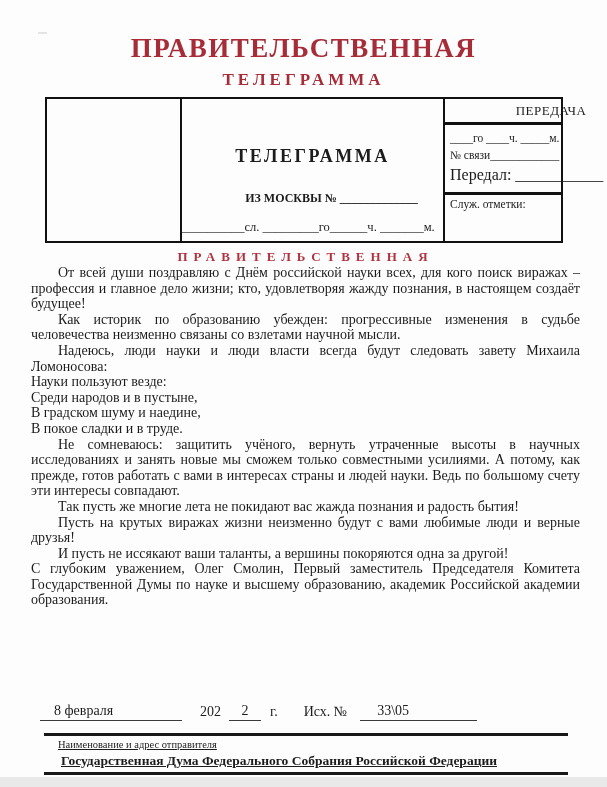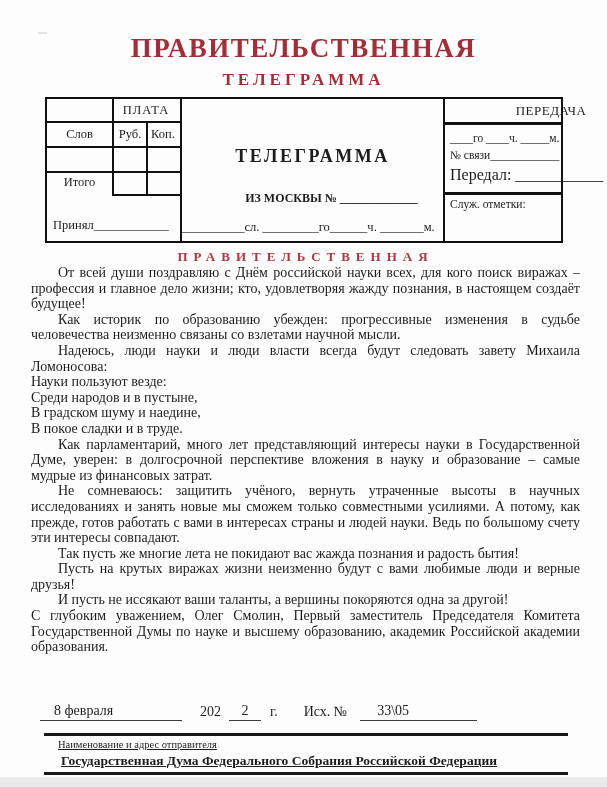--- a/index.html
+++ b/index.html
@@ -91,34 +91,20 @@
 
   <div class="doc-header">
     <div class="title1">ПРАВИТЕЛЬСТВЕННАЯ</div>
     <div class="title2">ТЕЛЕГРАММА</div>
   </div>
 
   <div class="tg-form">
     <div class="vline v1"></div>
     <div class="vline v2"></div>
 
-    <div class="sect pay">
-      <div class="hl l1"></div>
-      <div class="hl l2"></div>
-      <div class="hl l3"></div>
-      <div class="hl l4"></div>
-      <div class="vr1"></div>
-      <div class="vr2"></div>
-      <div class="cell plata">ПЛАТА</div>
-      <div class="cell slov">Слов</div>
-      <div class="cell rub">Руб.</div>
-      <div class="cell kop">Коп.</div>
-      <div class="cell itogo">Итого</div>
-      <div class="prinyal">Принял____________</div>
-    </div>
 
     <div class="sect cen">
       <div class="head">ТЕЛЕГРАММА</div>
       <div class="from">ИЗ МОСКВЫ № _____________</div>
       <div class="svc">__________сл. _________го______ч. _______м.</div>
     </div>
 
     <div class="sect tra">
       <div class="head">ПЕРЕДАЧА</div>
       <div class="hl l-top"></div>
@@ -132,21 +118,20 @@
 
   <div class="letter">
     <div class="classif">ПРАВИТЕЛЬСТВЕННАЯ</div>
     <p>От всей души поздравляю с Днём российской науки всех, для кого поиск виражах – профессия и главное дело жизни; кто, удовлетворяя жажду познания, в настоящем создаёт будущее!</p>
     <p>Как историк по образованию убежден: прогрессивные изменения в судьбе человечества неизменно связаны со взлетами научной мысли.</p>
     <p>Надеюсь, люди науки и люди власти всегда будут следовать завету Михаила Ломоносова:</p>
     <p class="verse">Науки пользуют везде:</p>
     <p class="verse">Среди народов и в пустыне,</p>
     <p class="verse">В градском шуму и наедине,</p>
     <p class="verse">В покое сладки и в труде.</p>
-    <p>Как парламентарий, много лет представляющий интересы науки в Государственной Думе, уверен: в долгосрочной перспективе вложения в науку и образование – самые мудрые из финансовых затрат.</p>
     <p>Не сомневаюсь: защитить учёного, вернуть утраченные высоты в научных исследованиях и занять новые мы сможем только совместными усилиями. А потому, как прежде, готов работать с вами в интересах страны и людей науки. Ведь по большому счету эти интересы совпадают.</p>
     <p>Так пусть же многие лета не покидают вас жажда познания и радость бытия!</p>
     <p>Пусть на крутых виражах жизни неизменно будут с вами любимые люди и верные друзья!</p>
     <p>И пусть не иссякают ваши таланты, а вершины покоряются одна за другой!</p>
     <p class="noindent">С глубоким уважением, Олег Смолин, Первый заместитель Председателя Комитета Государственной Думы по науке и высшему образованию, академик Российской академии образования.</p>
   </div>
 
   <div class="date-row">
     <span class="u d-date">8 февраля</span>
     <span class="d-202">202</span>

